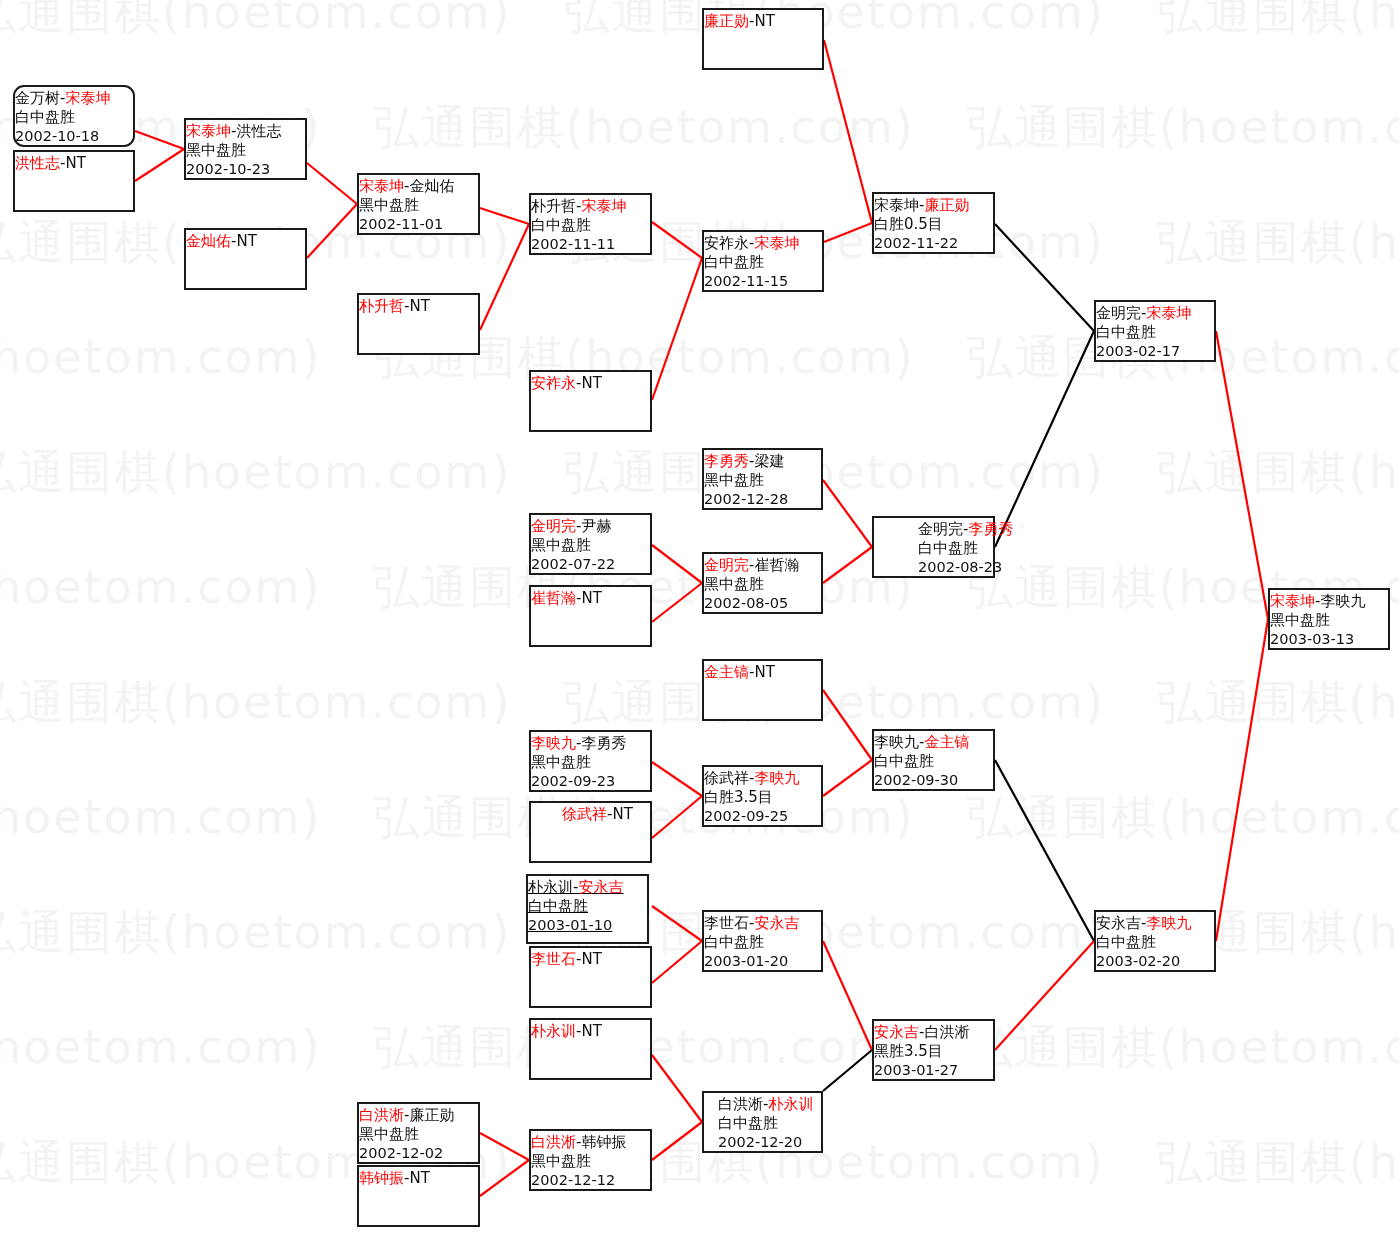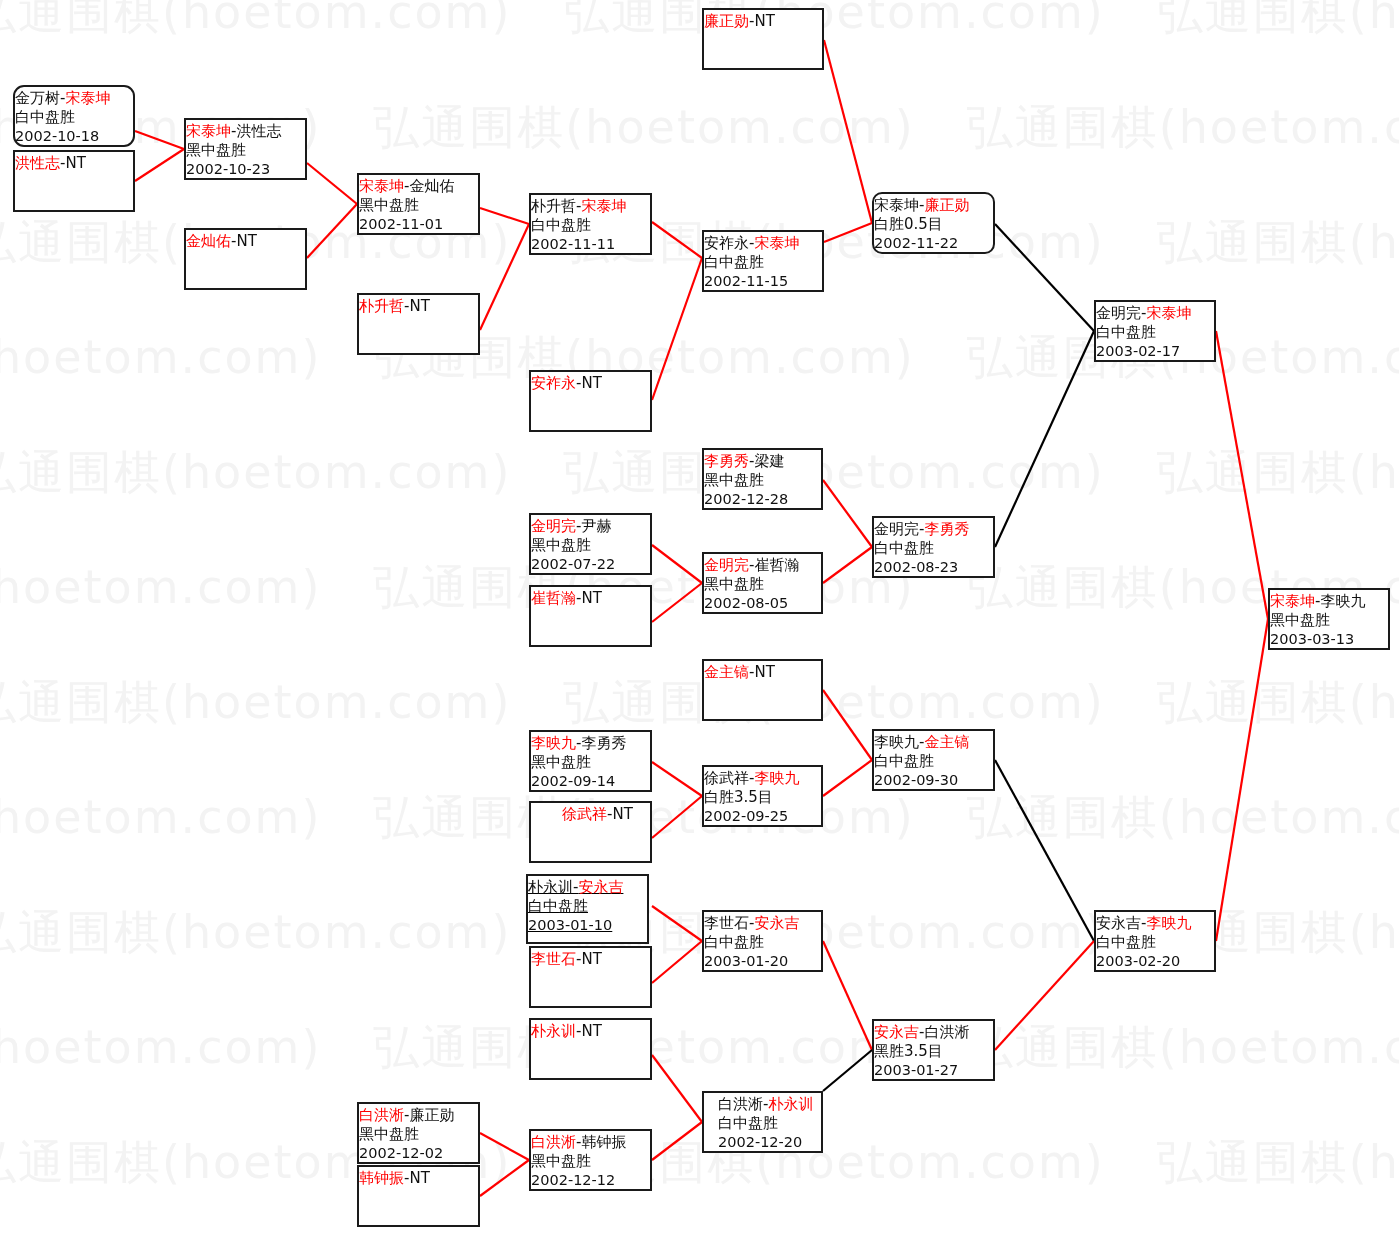--- a/index.html
+++ b/index.html
@@ -118,21 +118,21 @@
         <div class="ln"><span class="hl">安祚永</span><span>-</span><span>NT</span></div>
       </div>
       <div class="node" id="n09" style="left: 702px; top: 230px; width: 122px; height: 62px; border-color: rgb(26, 26, 26);">
         <div class="ln"><span>安祚永</span><span>-</span><span class="hl">宋泰坤</span></div>
         <div class="ln">白中盘胜</div>
         <div class="ln date">2002-11-15</div>
       </div>
       <div class="node bye" id="n10" style="left: 702px; top: 8px; width: 122px; height: 62px; border-color: rgb(26, 26, 26);">
         <div class="ln"><span class="hl">廉正勋</span><span>-</span><span>NT</span></div>
       </div>
-      <div class="node" id="n11" style="left: 872px; top: 192px; width: 123px; height: 62px; border-color: rgb(26, 26, 26); border-radius: 10px;">
+      <div class="node" id="n11" style="left: 872px; top: 192px; width: 123px; height: 62px; border-color: rgb(26, 26, 26);">
         <div class="ln"><span>宋泰坤</span><span>-</span><span class="hl">廉正勋</span></div>
         <div class="ln">白胜0.5目</div>
         <div class="ln date">2002-11-22</div>
       </div>
       <div class="node" id="n12" style="left: 702px; top: 448px; width: 121px; height: 62px; border-color: rgb(26, 26, 26);">
         <div class="ln"><span class="hl">李勇秀</span><span>-</span><span>梁建</span></div>
         <div class="ln">黑中盘胜</div>
         <div class="ln date">2002-12-28</div>
       </div>
       <div class="node" id="n13" style="left: 529px; top: 513px; width: 123px; height: 62px; border-color: rgb(26, 26, 26);">
@@ -141,37 +141,37 @@
         <div class="ln date">2002-07-22</div>
       </div>
       <div class="node bye" id="n14" style="left: 529px; top: 585px; width: 123px; height: 62px; border-color: rgb(26, 26, 26);">
         <div class="ln"><span class="hl">崔哲瀚</span><span>-</span><span>NT</span></div>
       </div>
       <div class="node" id="n15" style="left: 702px; top: 552px; width: 121px; height: 62px; border-color: rgb(26, 26, 26);">
         <div class="ln"><span class="hl">金明完</span><span>-</span><span>崔哲瀚</span></div>
         <div class="ln">黑中盘胜</div>
         <div class="ln date">2002-08-05</div>
       </div>
-      <div class="node" id="n16" style="left: 872px; top: 516px; width: 123px; height: 62px; border-color: rgb(26, 26, 26);">
+      <div class="node" id="n16" style="left: 872px; top: 516px; width: 123px; height: 62px; border-color: rgb(26, 26, 26); padding-left: 44px;">
         <div class="ln"><span>金明完</span><span>-</span><span class="hl">李勇秀</span></div>
         <div class="ln">白中盘胜</div>
         <div class="ln date">2002-08-23</div>
       </div>
       <div class="node" id="n17" style="left: 1094px; top: 300px; width: 122px; height: 62px; border-color: rgb(26, 26, 26);">
         <div class="ln"><span>金明完</span><span>-</span><span class="hl">宋泰坤</span></div>
         <div class="ln">白中盘胜</div>
         <div class="ln date">2003-02-17</div>
       </div>
       <div class="node bye" id="n18" style="left: 702px; top: 659px; width: 121px; height: 62px; border-color: rgb(26, 26, 26);">
         <div class="ln"><span class="hl">金主镐</span><span>-</span><span>NT</span></div>
       </div>
       <div class="node" id="n19" style="left: 529px; top: 730px; width: 123px; height: 62px; border-color: rgb(26, 26, 26);">
         <div class="ln"><span class="hl">李映九</span><span>-</span><span>李勇秀</span></div>
         <div class="ln">黑中盘胜</div>
-        <div class="ln date">2002-09-14</div>
+        <div class="ln date">2002-09-23</div>
       </div>
       <div class="node bye" id="n20" style="left: 529px; top: 801px; width: 123px; height: 62px; border-color: rgb(26, 26, 26); padding-left: 31px;">
         <div class="ln"><span class="hl">徐武祥</span><span>-</span><span>NT</span></div>
       </div>
       <div class="node" id="n21" style="left: 702px; top: 765px; width: 121px; height: 62px; border-color: rgb(26, 26, 26);">
         <div class="ln"><span>徐武祥</span><span>-</span><span class="hl">李映九</span></div>
         <div class="ln">白胜3.5目</div>
         <div class="ln date">2002-09-25</div>
       </div>
       <div class="node" id="n22" style="left: 872px; top: 729px; width: 123px; height: 62px; border-color: rgb(26, 26, 26);">

